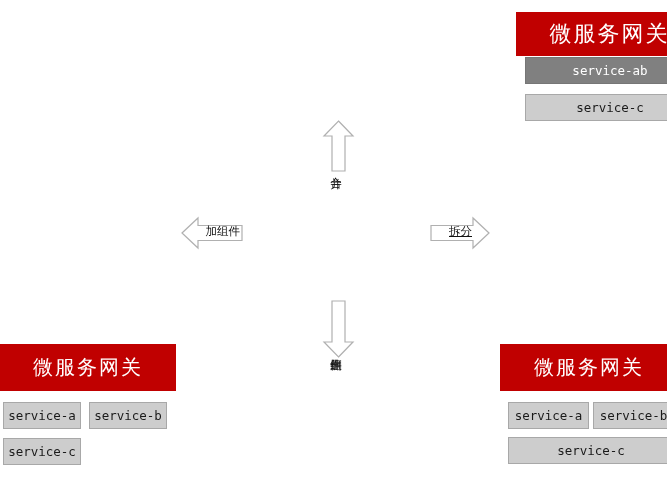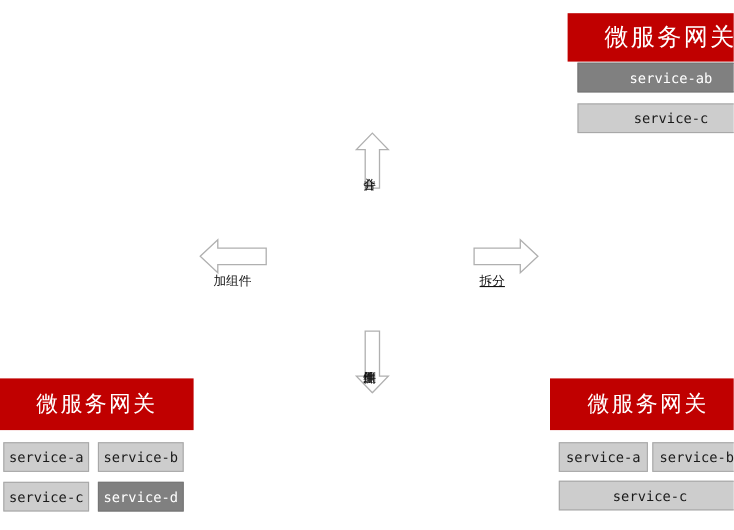--- a/index.html
+++ b/index.html
@@ -63,24 +63,23 @@
   .arrow {
     position: absolute;
   }
   .arrow svg { display: block; }
   .arrow-label {
     position: absolute;
     font-size: 11.5px;
     color: #111111;
     font-family: "DejaVu Sans", "Liberation Sans", sans-serif;
     line-height: 1.05;
-    text-align: left;
+    text-align: right;
     pointer-events: none;
     white-space: pre-line;
-    margin-top: 24px;
   }
   .arrow-label.vertical {
     writing-mode: vertical-rl;
     text-orientation: upright;
     letter-spacing: 0px;
   }
 </style>
 </head>
 <body>
 
@@ -104,23 +103,20 @@
 <div class="node" style="left:0px; top:172px; width:176px; height:126px;">
   <div class="gw-header small" style="left:0px; top:172px; width:176px; height:47px;">微服务网关</div>
   <div class="svc light" style="left:3px; top:230px; width:78px; height:27px;">
     <span>service-a</span>
   </div>
   <div class="svc light" style="left:89px; top:230px; width:78px; height:27px;">
     <span>service-b</span>
   </div>
   <div class="svc light" style="left:3px; top:266px; width:78px; height:27px;">
     <span>service-c</span>
-  </div>
-  <div class="svc dark" style="left:89px; top:266px; width:78px; height:27px;">
-    <span>service-d</span>
   </div>
 </div>
 
 <div class="arrow" style="left:181px; top:216px; width:62px; height:34px;">
   <svg width="62" height="34" viewBox="0 0 62 34">
     <polygon points="1,17 17,2 17,9.5 61,9.5 61,24.5 17,24.5 17,32" fill="#ffffff" stroke="#b0b0b0" stroke-width="1.2"></polygon>
   </svg>
 </div>
 <div class="arrow-label" style="left:194px; top:223px; width:46px; height:16px; line-height:16px;">加组件</div>
 

